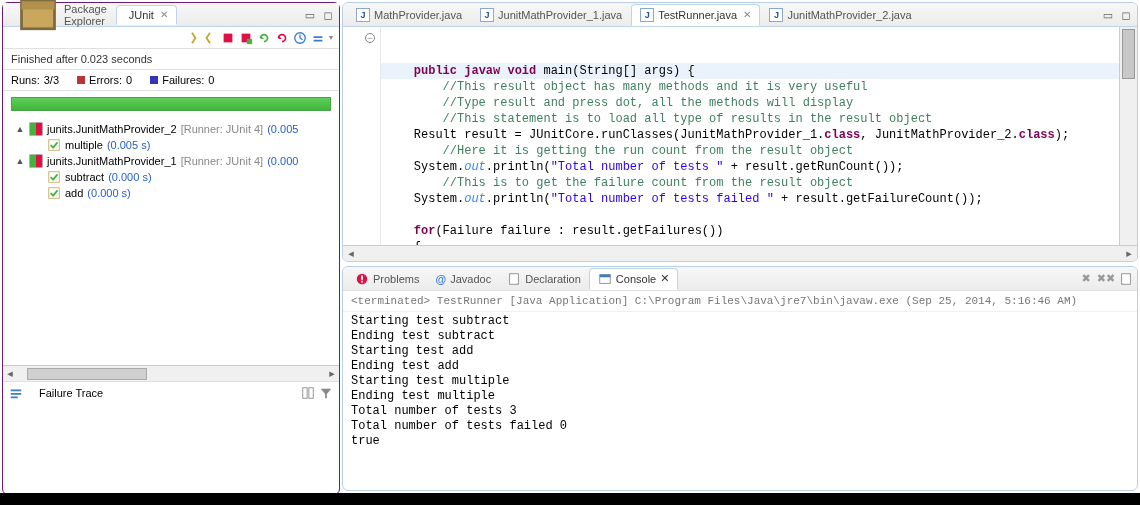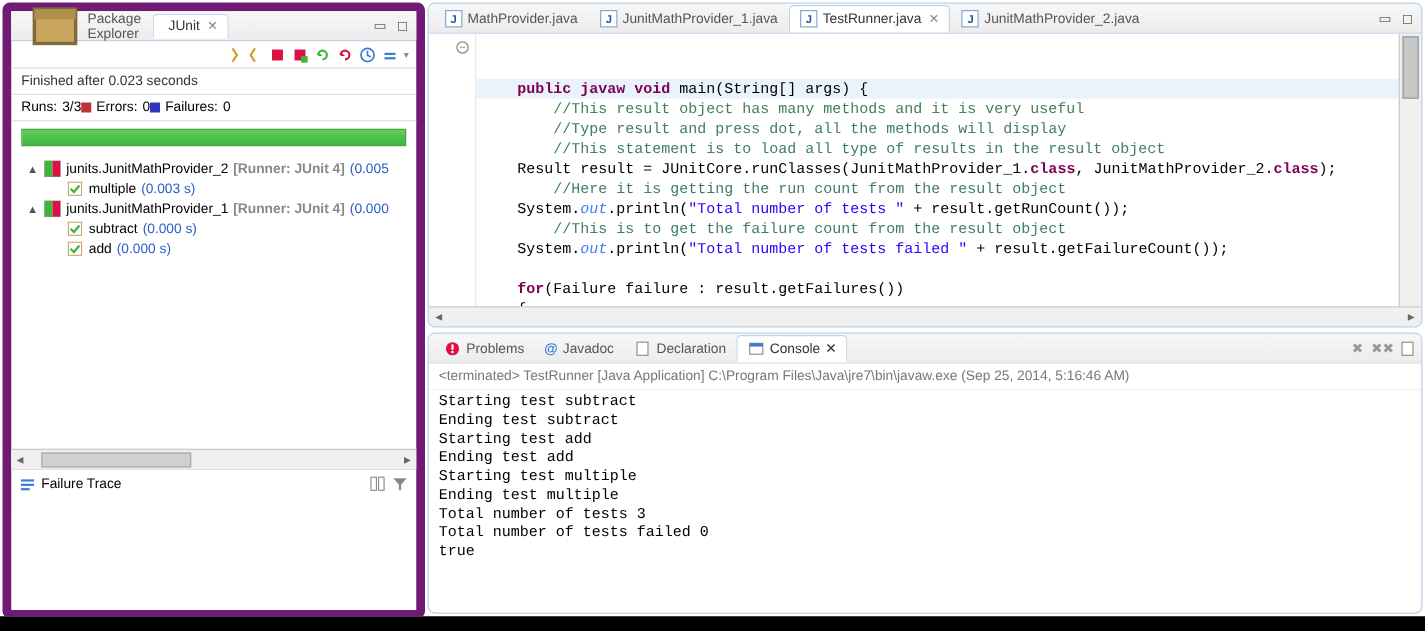--- a/index.html
+++ b/index.html
@@ -1,48 +1,48 @@
 <!DOCTYPE html>
 <html><head>
 <meta charset="utf-8">
 <style>
   * { box-sizing: border-box; margin: 0; padding: 0; }
   html, body { width: 1140px; height: 505px; font-family: "Segoe UI", Tahoma, sans-serif; font-size: 11px; overflow: hidden; background: #fff; }
   body { display: flex; border-bottom: 12px solid #000; }
-  .left-panel { width: 338px; height: 493px; border: 7px solid #701a75; border-radius: 6px; margin: 2px; display: flex; flex-direction: column; background: #fff; }
+  .left-panel { width: 338px; height: 493px; border: 1px solid #701a75; border-radius: 6px; margin: 2px; display: flex; flex-direction: column; background: #fff; }
   .right-panel { flex: 1; display: flex; flex-direction: column; margin: 2px 2px 2px 0; gap: 4px; }
   .editor-pane { height: 260px; border: 1px solid #b8cfe5; border-radius: 6px; background: #fff; display: flex; flex-direction: column; overflow: hidden; }
   .bottom-pane { flex: 1; border: 1px solid #b8cfe5; border-radius: 6px; background: #fff; display: flex; flex-direction: column; overflow: hidden; }
 
   
   .tab-bar { display: flex; align-items: center; height: 24px; background: linear-gradient(#f7f7f7,#ececec); border-bottom: 1px solid #bfd4eb; padding: 0 4px; font-size: 11px; }
   .tab-bar .spacer { flex: 1; }
   .tab { display: flex; align-items: center; gap: 4px; padding: 3px 8px; border: 1px solid transparent; cursor: default; color: #333; }
   .tab.inactive { color: #555; }
   .tab.active { background: #fff; border: 1px solid #bfd4eb; border-bottom: 1px solid #fff; border-radius: 4px 4px 0 0; }
   .tab .close-x { color: #888; font-size: 10px; margin-left: 2px; }
   .tab-controls { display: flex; gap: 4px; margin-left: auto; align-items: center; }
   .tab-controls span { display: inline-block; width: 14px; height: 14px; color: #666; text-align: center; line-height: 14px; }
 
   
   .toolbar-small { display: flex; gap: 4px; justify-content: flex-end; align-items: center; height: 22px; border-bottom: 1px solid #e0e0e0; padding: 0 6px; }
   .toolbar-small svg, .toolbar-small .ico { width: 14px; height: 14px; }
   .status-line { padding: 4px 8px; color: #333; border-bottom: 1px solid #e0e0e0; }
-  .stats-row { display: flex; padding: 4px 8px; align-items: flex-end; border-bottom: 1px solid #e0e0e0; }
+  .stats-row { display: flex; gap: 18px; padding: 4px 8px; align-items: flex-end; border-bottom: 1px solid #e0e0e0; }
   .stat { display: flex; align-items: center; gap: 4px; }
   .stat .marker { width: 8px; height: 8px; display: inline-block; }
   .stat .marker.err { background: #b33; }
   .stat .marker.fail { background: #33b; }
   .progress-bar { margin: 6px 8px; height: 14px; border: 1px solid #47a347; background: linear-gradient(#5fcf58,#3fb53c); }
   .tree { flex: 1; padding: 4px 4px; overflow: hidden; }
   .tree-row { display: flex; align-items: center; gap: 4px; padding: 1px 0; white-space: nowrap; }
   .tree-row .indent { display: inline-block; }
   .tree-row .tw { color: #555; font-size: 9px; width: 10px; text-align: center; }
   .link { color: #2760c6; }
-  .runner { color: #888; font-weight: bold; }
+  .runner { color: #888; }
   .left-scrollbar { height: 16px; border-top: 1px solid #ccc; background: #f0f0f0; display:flex; align-items:center; }
   .left-scrollbar .thumb { width: 120px; height: 12px; background: #d0d0d0; border:1px solid #aaa; margin-left: 10px; }
   .failure-trace-head { display: flex; align-items: center; padding: 4px 6px; border-top: 1px solid #e0e0e0; }
   .failure-trace-head .ft-icons { margin-left: auto; display:flex; gap:4px; }
 
   
   .editor-body { flex: 1; display: flex; overflow: hidden; position: relative; }
   .gutter { width: 38px; background: #fff; border-right: 1px solid #e8e8e8; position: relative; }
   .fold-dot { position:absolute; left:22px; top:6px; width:10px; height:10px; border:1px solid #888; border-radius:50%; color:#888; font-size:9px; line-height:8px; text-align:center; }
   .code { flex:1; font-family: Consolas, "Courier New", monospace; font-size: 12px; line-height: 16px; padding: 4px 0 4px 4px; white-space: pre; overflow: hidden; position:relative; }
@@ -57,21 +57,21 @@
   .editor-vscroll .vthumb { position:absolute; left:2px; right:2px; top:2px; height:50px; background:#c8c8c8; border:1px solid #999; }
   .editor-hscroll { height:16px; background:#f0f0f0; border-top:1px solid #ccc; display:flex; align-items:center; }
   .editor-hscroll .harrow { width:16px; text-align:center; color:#666; }
 
   
   .bottom-toolbar { display:flex; align-items:center; height:24px; border-bottom:1px solid #e0e0e0; padding:0 4px; background:linear-gradient(#f7f7f7,#ececec); }
   .bottom-toolbar .btab { display:flex; align-items:center; gap:4px; padding:3px 8px; color:#555; }
   .bottom-toolbar .btab.active { background:#fff; border:1px solid #bfd4eb; border-bottom:1px solid #fff; border-radius:4px 4px 0 0; color:#333; }
   .bottom-toolbar .right-icons { margin-left:auto; display:flex; gap:6px; align-items:center; }
   .bottom-toolbar .right-icons span { width:14px; height:14px; color:#777; display:inline-flex; align-items:center; justify-content:center; }
-  .console-header { padding:4px 8px; color:#777; font-size:11px; border-bottom:1px solid #f0f0f0; }
+  .console-header { padding:4px 8px; color:#777; font-size:11px; border-bottom:1px solid #f0f0f0;font-family:Liberation Mono, monospace; }
   .console-body { flex:1; padding:2px 8px; font-family: Consolas,"Courier New",monospace; font-size:12px; line-height:15px; white-space:pre; overflow:hidden; }
 
   .ico-j { width:14px; height:14px; display:inline-flex; align-items:center; justify-content:center; background:#fff; border:1px solid #8aa8d0; color:#2053a5; font-size:9px; font-weight:bold; }
 </style>
 </head>
 <body>
 
 <div class="left-panel">
   <div class="tab-bar">
     <div class="tab inactive">
@@ -165,21 +165,21 @@
         <span class="link"> (0.005</span>
       </div>
       <div class="tree-row">
         <span class="indent" style="width: 22px;"></span>
         <span class="tw"></span>
         <svg viewBox="0 0 16 16" width="14" height="14">
           <rect x="2" y="2" width="12" height="12" fill="#fff" stroke="#c9a85e"></rect>
           <path d="M4 8 L7 11 L12 5" stroke="#3fb53c" fill="none" stroke-width="2"></path>
         </svg>
         <span> multiple</span>
-        <span class="link"> (0.003 s)</span>
+        <span class="link"> (0.005 s)</span>
       </div>
       <div class="tree-row">
         <span class="indent" style="width: 4px;"></span>
         <span class="tw">▲</span>
         <svg viewBox="0 0 16 16" width="14" height="14">
           <rect x="1" y="1" width="14" height="14" fill="#fff" stroke="#888"></rect>
           <rect x="1" y="1" width="7" height="14" fill="#3fb53c"></rect>
           <rect x="8" y="1" width="7" height="14" fill="#d14"></rect>
         </svg>
         <span> junits.JunitMathProvider_1</span>
@@ -214,21 +214,21 @@
     <span style="flex:1"></span>
     <span style="width:14px;text-align:center;color:#666">▸</span>
   </div>
 
   <div class="failure-trace-head">
     <svg width="14" height="14" viewBox="0 0 16 16">
         <rect x="2" y="4" width="12" height="2" fill="#3a7bd5"></rect>
         <rect x="2" y="8" width="12" height="2" fill="#3a7bd5"></rect>
         <rect x="2" y="12" width="8" height="2" fill="#3a7bd5"></rect>
       </svg>
-    <span style="margin-left:4px">Failure Trace</span>
+    <span style="margin-left:16px">Failure Trace</span>
     <div class="ft-icons">
       <svg width="14" height="14" viewBox="0 0 16 16">
           <rect x="2" y="2" width="5" height="12" fill="none" stroke="#888"></rect>
           <rect x="9" y="2" width="5" height="12" fill="none" stroke="#888"></rect>
         </svg>
       <svg width="14" height="14" viewBox="0 0 16 16">
           <path d="M2 3 L14 3 L9 9 L9 14 L7 14 L7 9 Z" fill="#888"></path>
         </svg>
     </div>
   </div>

